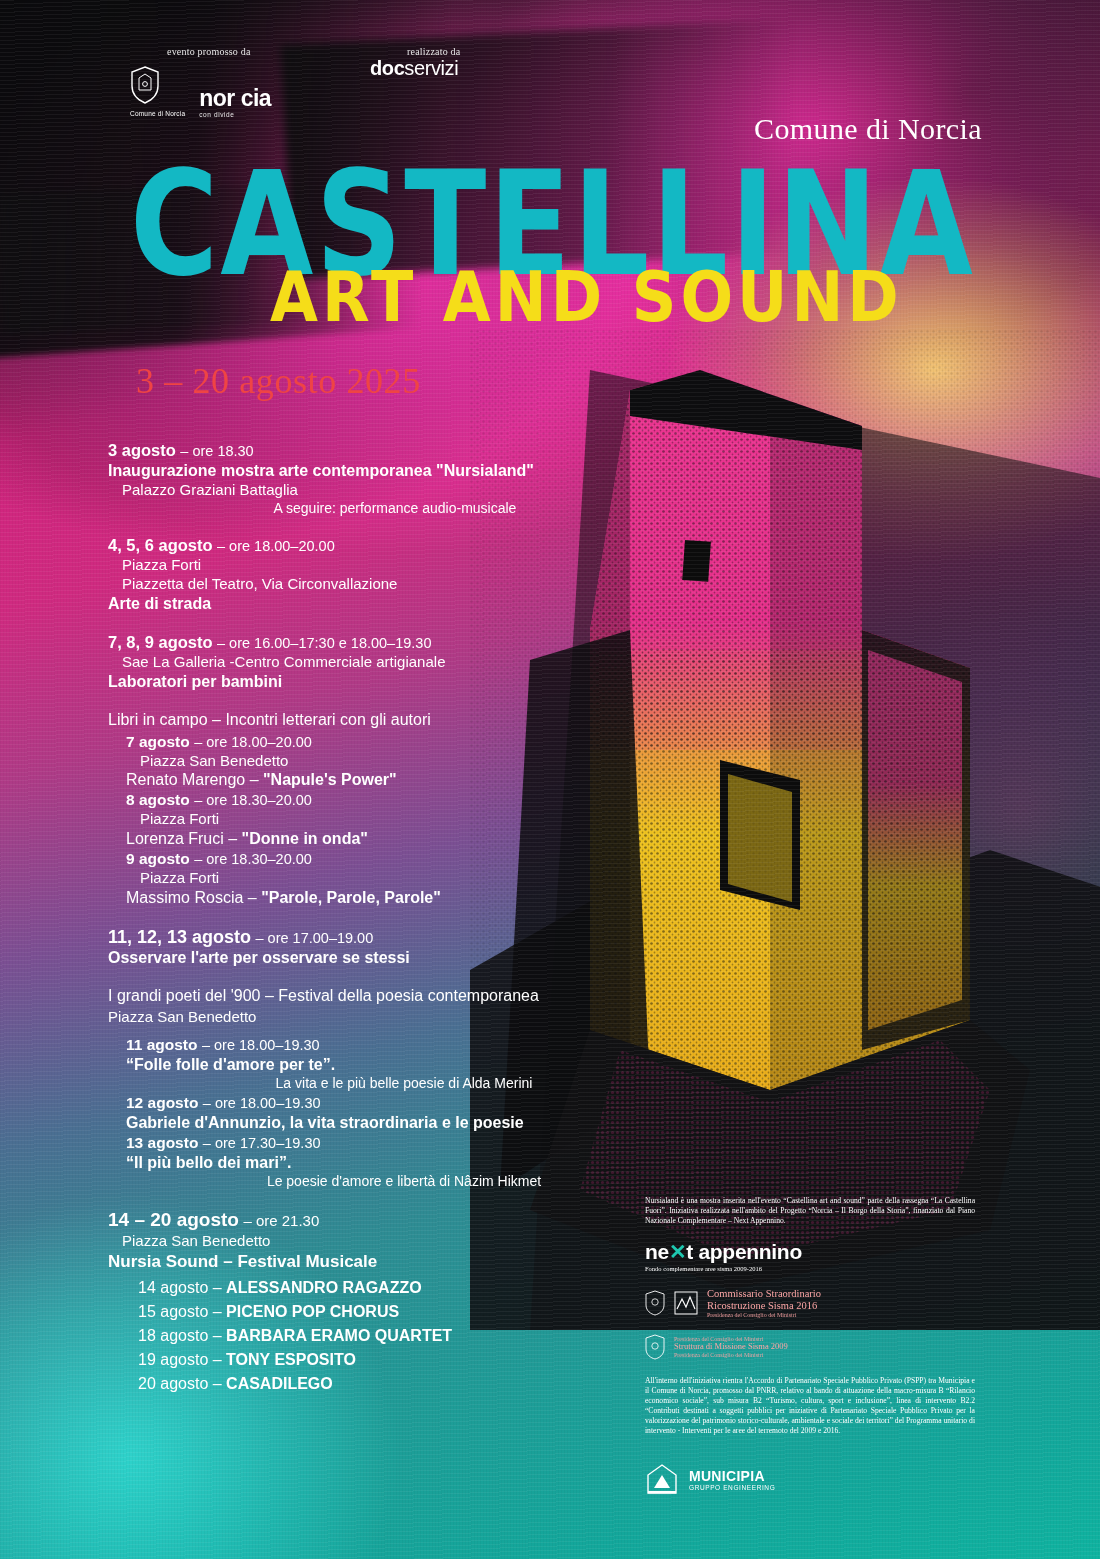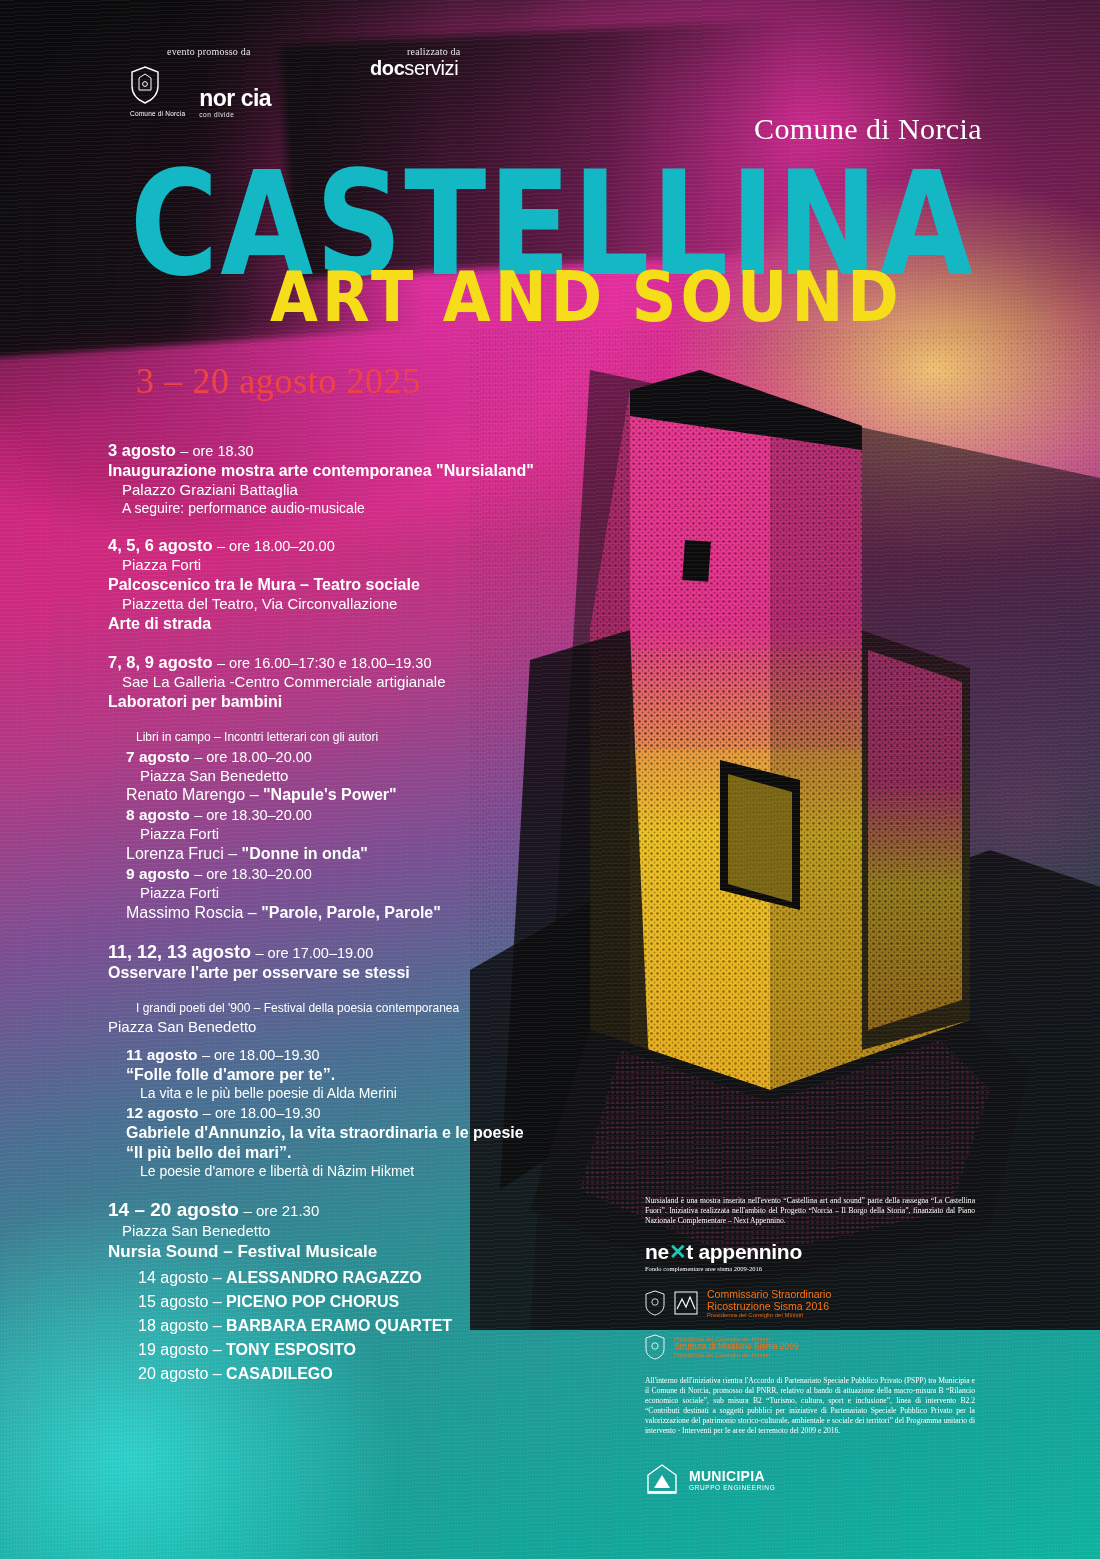--- a/index.html
+++ b/index.html
@@ -159,22 +159,22 @@
   .program {
     position: absolute; left: 108px; top: 440px; width: 560px;
     color: #ffffff;
   }
   .blk { margin-bottom: 18px; }
   .ln { line-height: 1.25; }
   .d-date { font-size: 16.5px; font-weight: 700; }
   .d-time { font-size: 14.5px; font-weight: 400; }
   .d-place { font-size: 15px; font-weight: 400; padding-left: 14px; }
   .d-title { font-size: 16px; font-weight: 700; }
-  .d-note { font-size: 14px; font-weight: 400; padding-left: 14px; }
-  .sect-head { font-size: 12px; font-weight: 400; margin-bottom: 2px; margin-left: 28px;}
+  .d-note { font-size: 14px; font-weight: 400; padding-left: 14px; text-align: center; }
+  .sect-head { font-size: 16px; font-weight: 400; margin-bottom: 2px;}
   .sub { padding-left: 18px; }
   .sub .d-date { font-size: 15.5px; }
   .sub .d-title { font-size: 16px; }
   .music-list { padding-left: 30px; margin-top: 4px; }
   .music-list div { font-size: 16px; line-height: 1.5; }
   .music-list b { font-weight: 700; }
   .spacer-s { height: 8px; }
 
   
   .credits {
@@ -185,21 +185,21 @@
     font-family: "Liberation Serif", serif;
     font-size: 7.6px; line-height: 1.32; text-align: justify;
   }
   .next-app {
     margin-top: 14px;
     font-size: 21px; font-weight: 700; color: #fff; letter-spacing: -.3px;
   }
   .next-app .x { color: #1ec8b0; }
   .next-sub { font-size: 6.5px; color:#fff; margin-top: 1px; font-family:"Liberation Serif",serif;}
   .row-logo { display: flex; align-items: center; gap: 9px; margin-top: 16px; }
-  .row-logo .txt { font-family: Liberation Sans, sans-serif; color: #f97316; }
+  .row-logo .txt { font-family: Liberation Serif, serif; color: #fca5a5; }
   .row-logo .t1 { font-size: 10.5px; line-height: 1.15; }
   .row-logo .t2 { font-size: 6px; opacity: .9; }
   .mini-crest { width: 20px; height: 26px; flex: none; }
   .sq-logo { width: 24px; height: 24px; flex: none; }
   .municipia { display: flex; align-items: center; gap: 10px; margin-top: 26px; }
   .mun-mark { width: 34px; height: 34px; flex:none; }
   .mun-name { font-size: 14px; font-weight: 700; color: #fff; letter-spacing: .3px; }
   .mun-sub { font-size: 6.5px; color: #fff; letter-spacing: .6px; }
 </style>
 </head>
@@ -325,21 +325,20 @@
         <span class="d-time">– ore 18.30</span></div>
       <div class="ln d-title">Inaugurazione mostra arte contemporanea "Nursialand"</div>
       <div class="ln d-place">Palazzo Graziani Battaglia</div>
       <div class="ln d-note">A seguire: performance audio-musicale</div>
     </div>
 
     <div class="blk">
       <div class="ln"><span class="d-date">4, 5, 6 agosto</span>
         <span class="d-time">– ore 18.00–20.00</span></div>
       <div class="ln d-place">Piazza Forti</div>
-      <div class="ln d-title">Palcoscenico tra le Mura – Teatro sociale</div>
       <div class="ln d-place">Piazzetta del Teatro, Via Circonvallazione</div>
       <div class="ln d-title">Arte di strada</div>
     </div>
 
     <div class="blk">
       <div class="ln"><span class="d-date">7, 8, 9 agosto</span>
         <span class="d-time">– ore 16.00–17:30 e 18.00–19.30</span></div>
       <div class="ln d-place">Sae La Galleria -Centro Commerciale artigianale</div>
       <div class="ln d-title">Laboratori per bambini</div>
     </div>
@@ -381,20 +380,22 @@
           <span class="d-time">– ore 18.00–19.30</span></div>
         <div class="ln d-title">“Folle folle d'amore per te”.</div>
         <div class="ln d-note">La vita e le più belle poesie di Alda Merini</div>
       </div>
       <div class="sub">
         <div class="ln"><span class="d-date">12 agosto</span>
           <span class="d-time">– ore 18.00–19.30</span></div>
         <div class="ln d-title">Gabriele d'Annunzio, la vita straordinaria e le poesie</div>
       </div>
       <div class="sub">
+        <div class="ln"><span class="d-date">13 agosto</span>
+          <span class="d-time">– ore 17.30–19.30</span></div>
         <div class="ln d-title">“Il più bello dei mari”.</div>
         <div class="ln d-note">Le poesie d'amore e libertà di Nâzim Hikmet</div>
       </div>
     </div>
 
     <div class="blk">
       <div class="ln"><span class="d-date" style="font-size:19px">14 – 20 agosto</span>
         <span class="d-time" style="font-size:15px">– ore 21.30</span></div>
       <div class="ln d-place">Piazza San Benedetto</div>
       <div class="ln d-title" style="font-size:17px">Nursia Sound – Festival Musicale</div>

